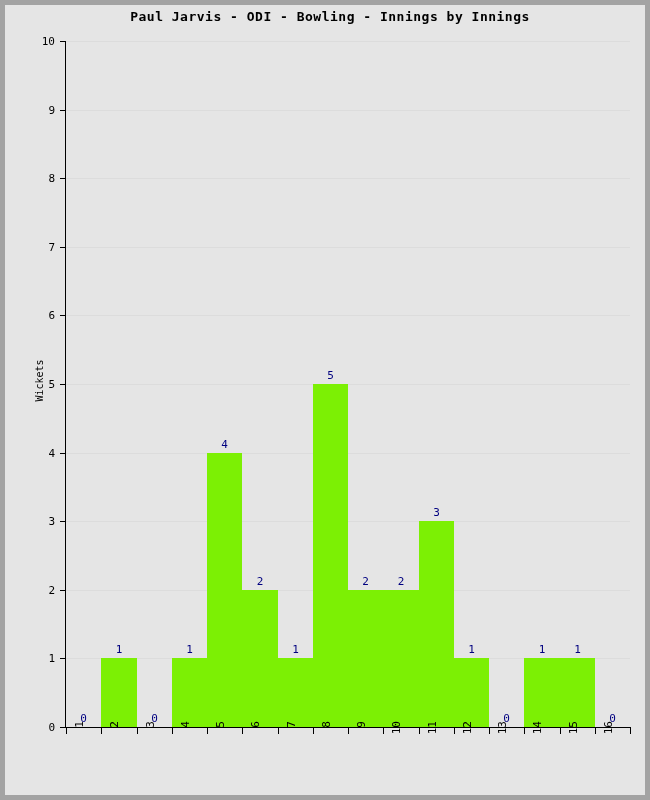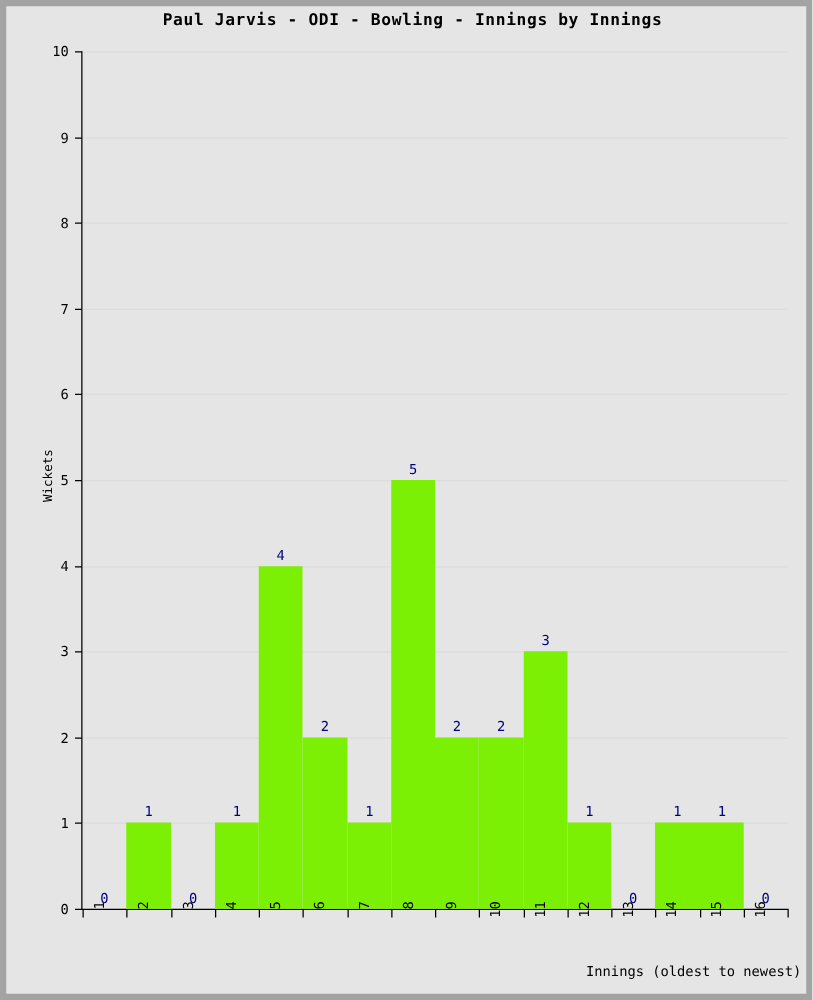--- a/index.html
+++ b/index.html
@@ -259,15 +259,14 @@
       <div class="bar-value" style="left: 343px; width: 35px; top: 571px; color: rgb(0, 0, 128);">2</div>
       <div class="bar-value" style="left: 378px; width: 36px; top: 571px; color: rgb(0, 0, 128);">2</div>
       <div class="bar-value" style="left: 414px; width: 35px; top: 502px; color: rgb(0, 0, 128);">3</div>
       <div class="bar-value" style="left: 449px; width: 35px; top: 639px; color: rgb(0, 0, 128);">1</div>
       <div class="bar-value" style="left: 484px; width: 35px; top: 708px; color: rgb(0, 0, 128);">0</div>
       <div class="bar-value" style="left: 519px; width: 36px; top: 639px; color: rgb(0, 0, 128);">1</div>
       <div class="bar-value" style="left: 555px; width: 35px; top: 639px; color: rgb(0, 0, 128);">1</div>
       <div class="bar-value" style="left: 590px; width: 35px; top: 708px; color: rgb(0, 0, 128);">0</div>
     </div>
 
-  <div id="xlabel">Innings (oldest to newest)</div>
 
 </div>
 
 </body></html>

